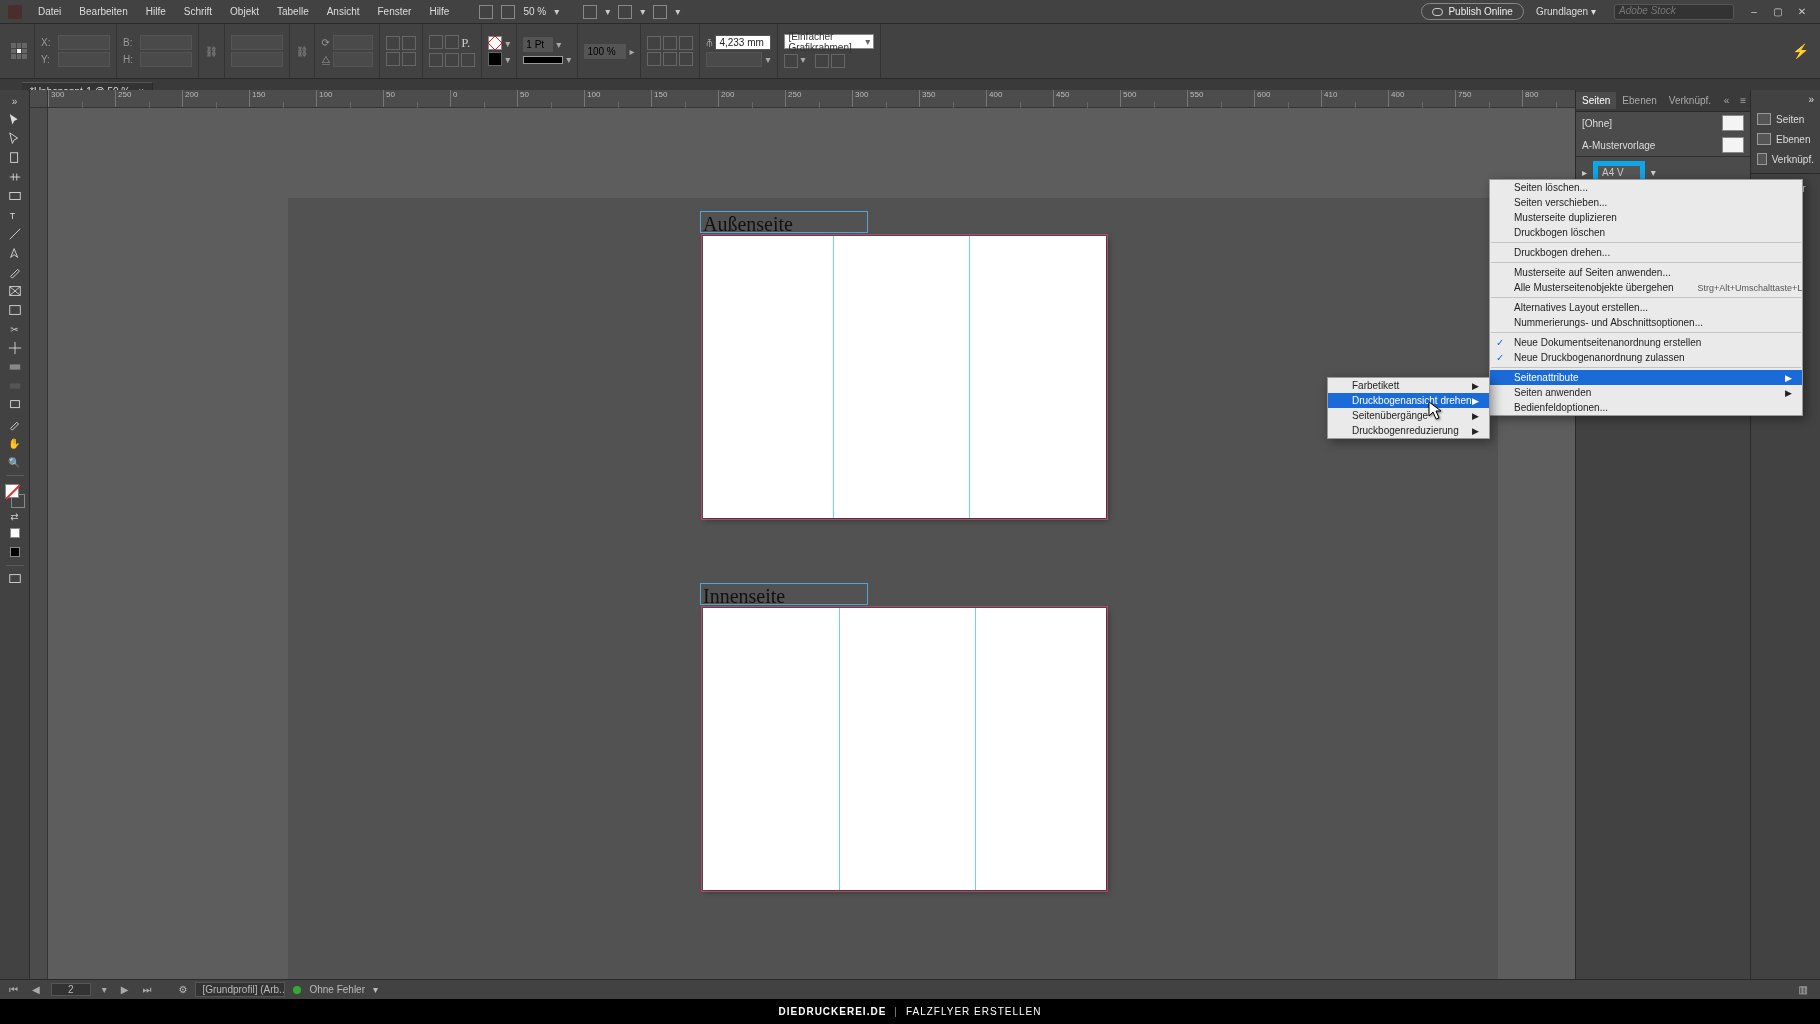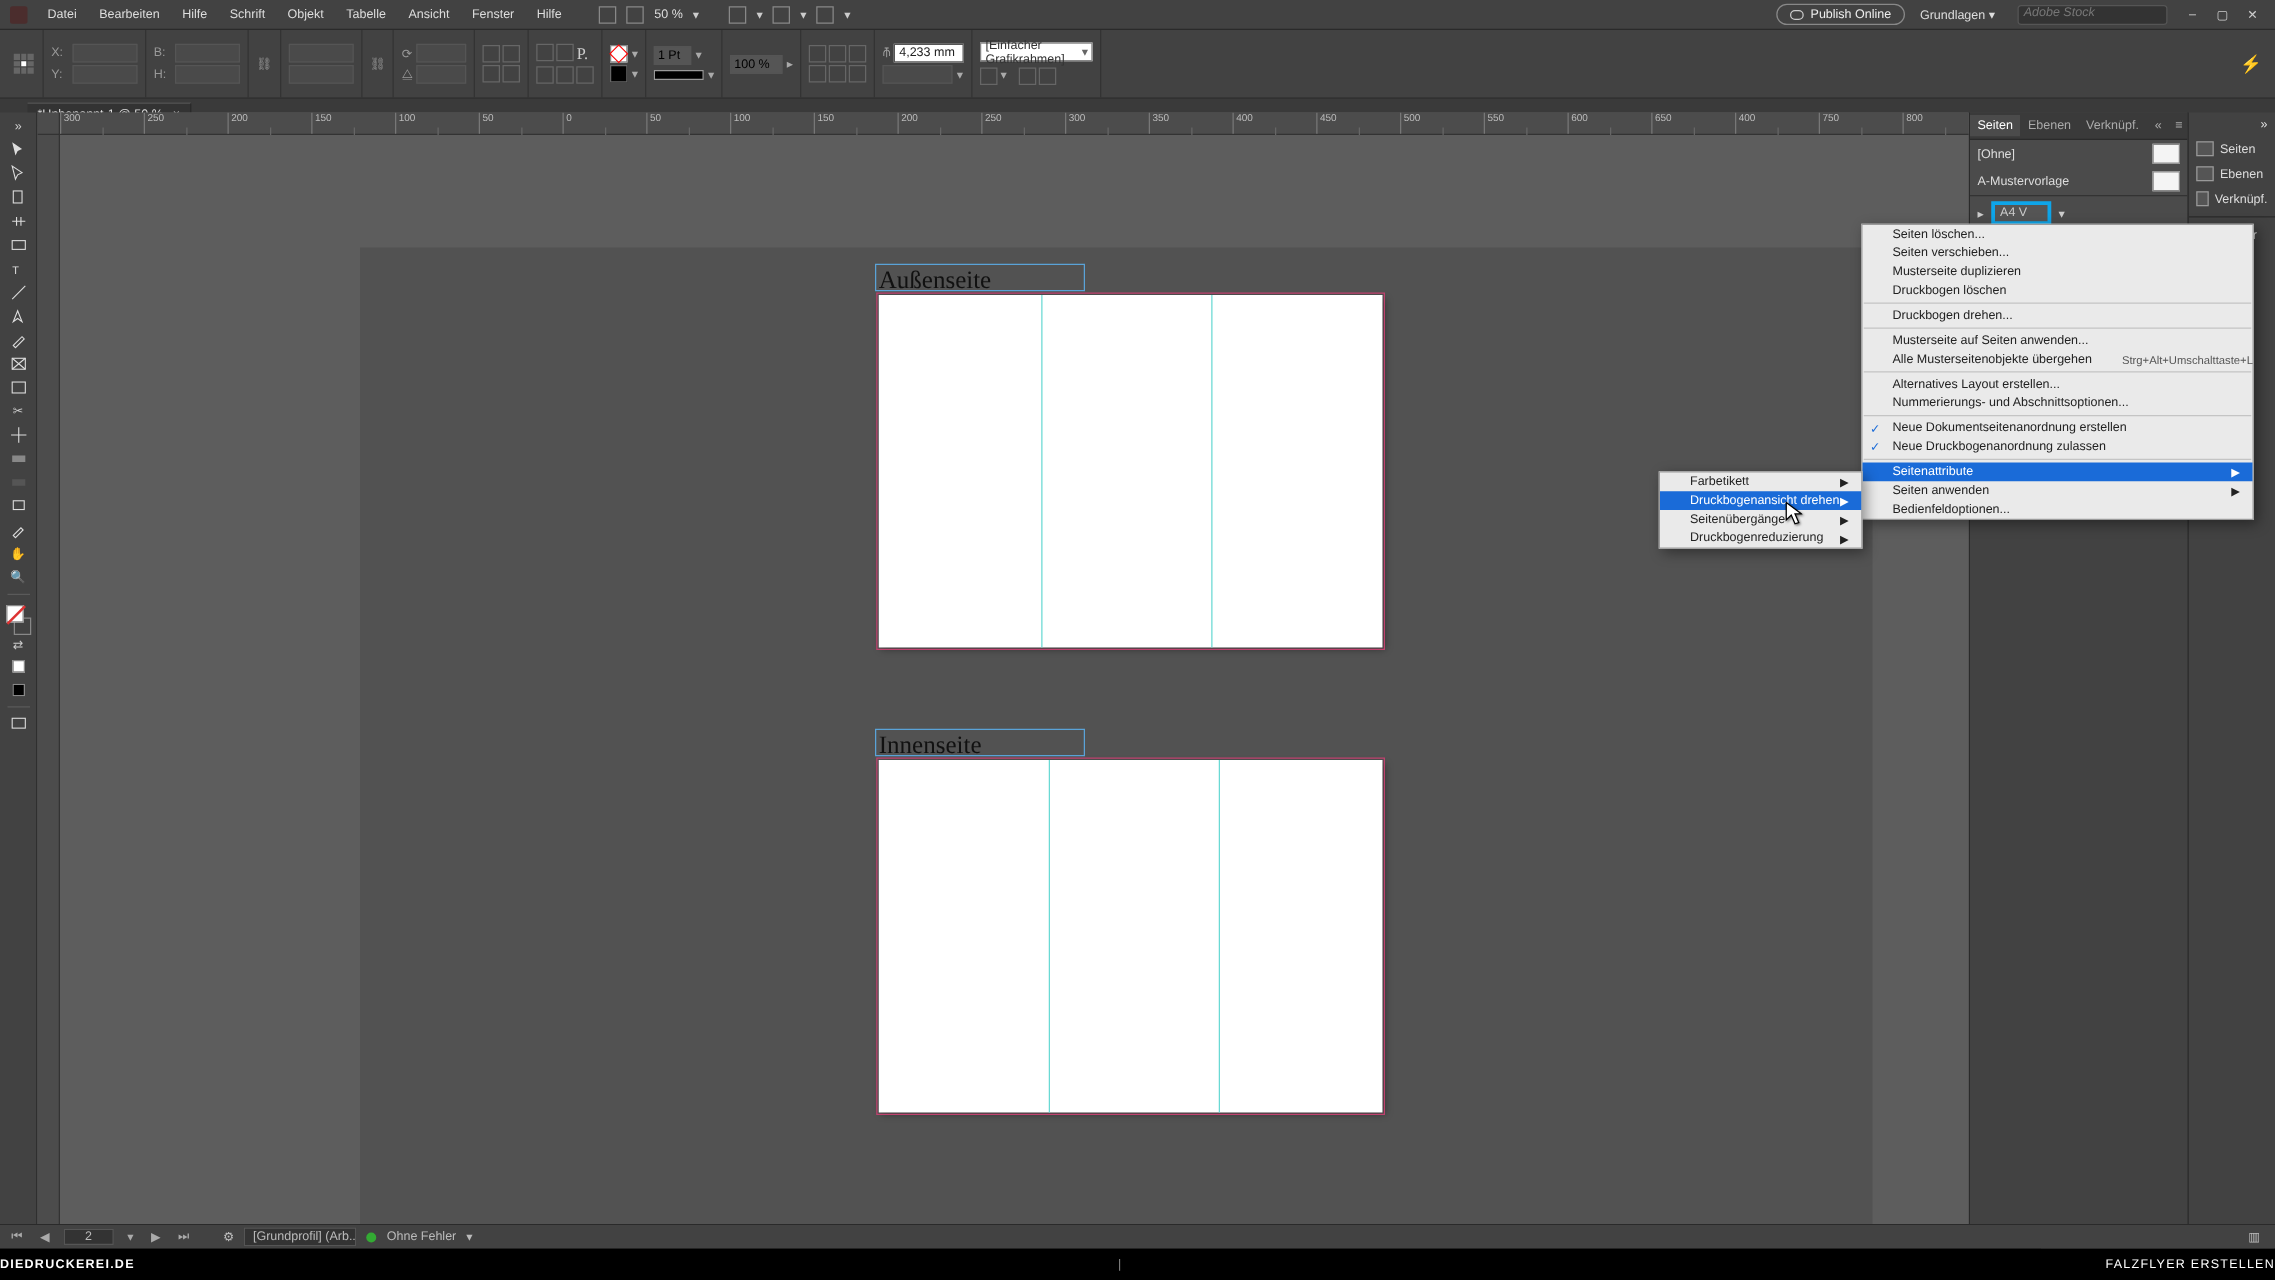--- a/index.html
+++ b/index.html
@@ -61,21 +61,21 @@
 .spread .bleed{position:absolute;inset:-2px;border:1px solid #c0426f;pointer-events:none}
 .page-label{position:absolute;font-family:"Times New Roman",serif;font-size:20px;color:#111}
 .label-frame{position:absolute;border:1px solid #5aa3d8}
 
 .statusbar{position:absolute;left:0;right:0;bottom:25px;height:20px;background:#424242;border-top:1px solid #2a2a2a;display:flex;align-items:center;gap:8px;padding:0 6px;color:#bbb}
 .statusbar .navbtn{color:#aaa;padding:0 3px}
 .statusbar .pgnum{width:40px;background:#333;border:1px solid #555;padding:0 3px;text-align:center}
 .statusbar .field{background:#333;border:1px solid #555;padding:1px 6px;max-width:90px;overflow:hidden;white-space:nowrap}
 .statusbar .dot{width:8px;height:8px;background:#3a3;border-radius:50%}
 
-.banner{position:absolute;left:0;right:0;bottom:0;height:25px;background:#000;display:flex;align-items:center;justify-content:space-between;color:#fff;font-size:14px;letter-spacing:1px}
+.banner{position:absolute;left:0;right:0;bottom:0;height:25px;background:#000;display:flex;align-items:center;justify-content:center;color:#fff;font-size:14px;letter-spacing:1px}
 .banner b{font-weight:700}
 
 .rpanels{width:175px;background:#424242;border-left:1px solid #2a2a2a;display:flex;flex-direction:column}
 .panel-tabs{display:flex;align-items:center;height:22px;background:#3a3a3a;border-bottom:1px solid #2a2a2a}
 .panel-tabs .ptab{padding:3px 6px;color:#aaa}
 .panel-tabs .ptab.active{background:#4b4b4b;color:#fff}
 .panel-tabs .menuico{margin-left:auto;padding:0 4px;color:#aaa}
 .panel-body{background:#4b4b4b;flex:0 0 auto}
 .master-row{display:flex;align-items:center;justify-content:space-between;padding:3px 6px;color:#ddd}
 .master-thumb{width:22px;height:16px;background:#f4f4f4;border:1px solid #888}
@@ -428,21 +428,21 @@
         <div class="tick">150</div>
         <div class="tick">200</div>
         <div class="tick">250</div>
         <div class="tick">300</div>
         <div class="tick">350</div>
         <div class="tick">400</div>
         <div class="tick">450</div>
         <div class="tick">500</div>
         <div class="tick">550</div>
         <div class="tick">600</div>
-        <div class="tick">650</div>
+        <div class="tick">410</div>
         <div class="tick">400</div>
         <div class="tick">750</div>
         <div class="tick">800</div>
       </div>
     <div class="ruler-v"></div>
     <div class="pasteboard">
 
       <div class="doc-shadow" style="left:240px;top:90px;width:1210px;height:820px"></div>
 
       <div class="label-frame" style="left:652px;top:103px;width:168px;height:22px"></div>
@@ -475,21 +475,21 @@
       <div class="master-row">
         <span>[Ohne]</span>
         <span class="master-thumb"></span>
       </div>
       <div class="master-row">
         <span>A-Mustervorlage</span>
         <span class="master-thumb"></span>
       </div>
       <div class="pgsize-row">
         <span>▸</span>
-        <span style="background:#555;border:3px solid #0ea5e9;padding:1px 16px 1px 4px">A4 V</span>
+        <span style="background:#555;border:5px solid #0ea5e9;padding:1px 16px 1px 4px">A4 V</span>
         <span>▾</span>
       </div>
       <div style="padding:6px 0 18px 0">
         <div class="spread-thumb">
           <div class="half"><span style="font-size:8px;color:#777;padding-left:2px">A</span></div>
           <div class="underline-sel"></div>
         </div>
       </div>
     </div>
   </div>

